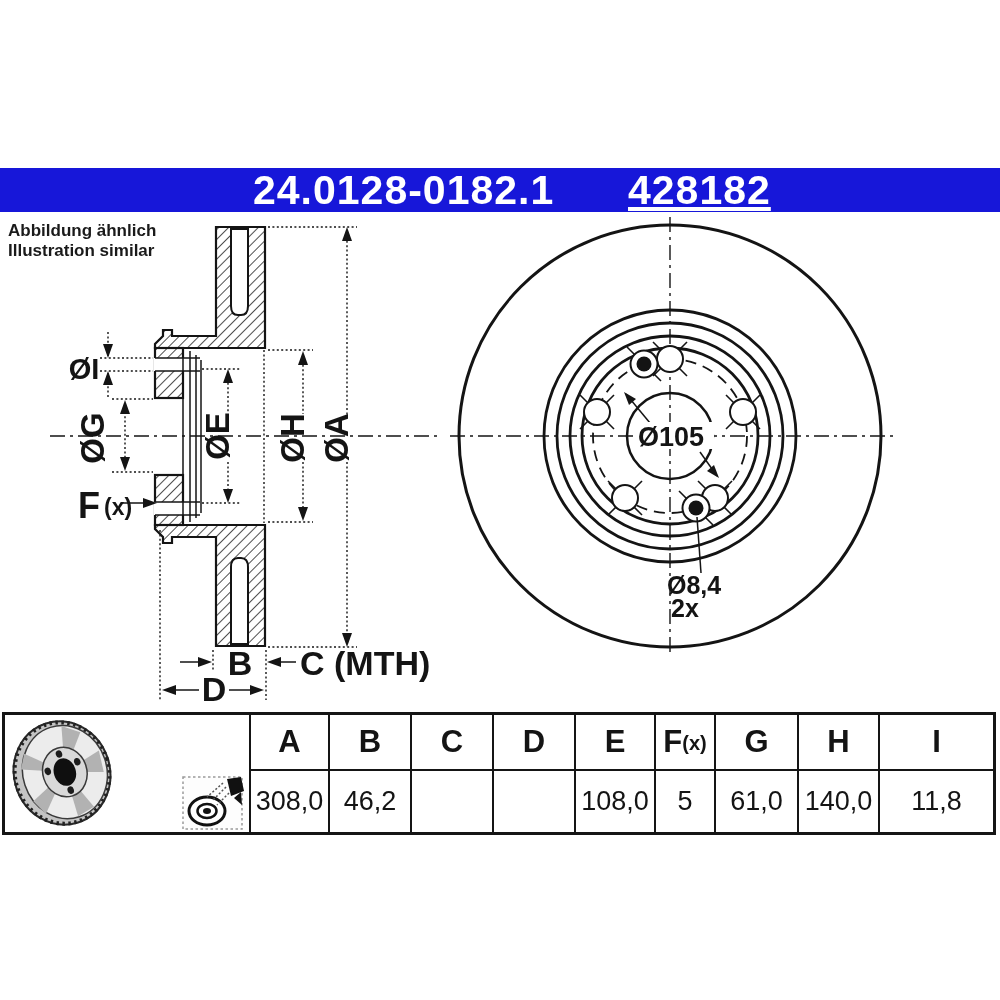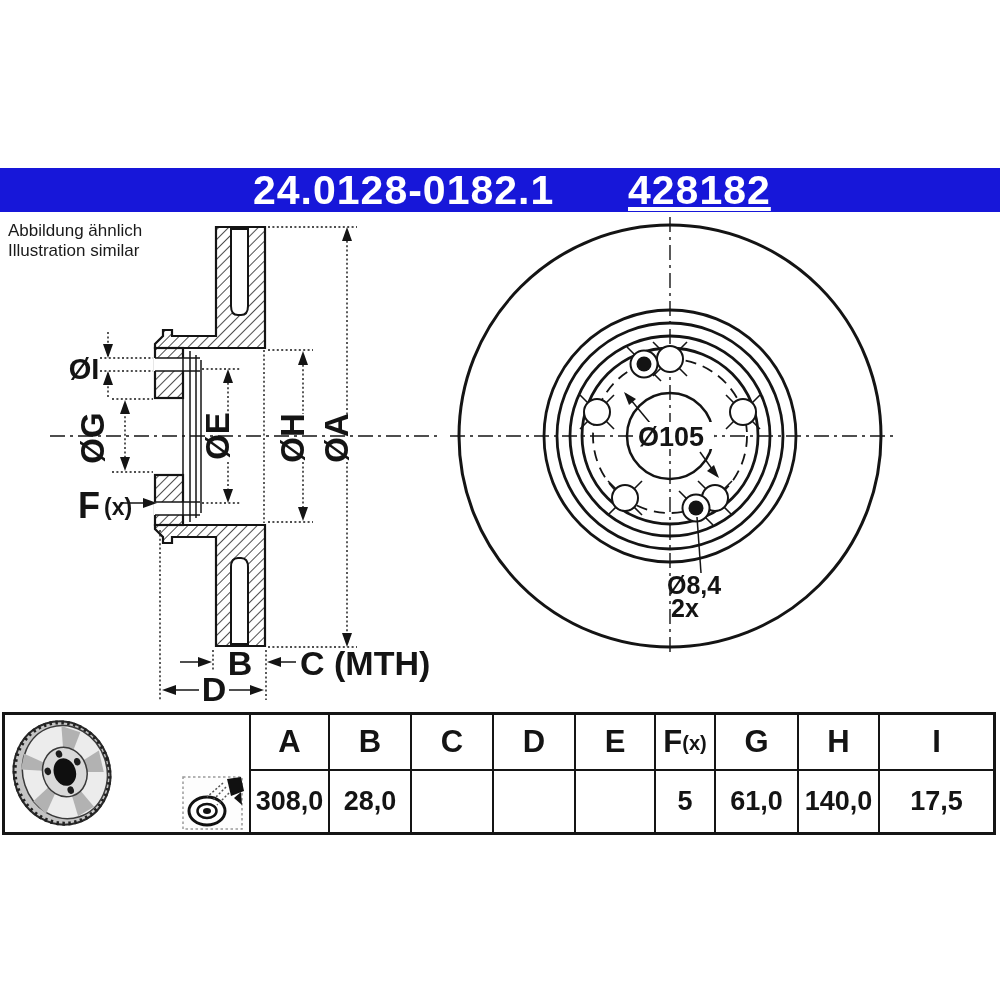--- a/index.html
+++ b/index.html
@@ -11,42 +11,42 @@
     position:absolute;left:0;top:168px;width:1000px;height:44px;
     background:var(--accent,#1717d9);
   }
   .topbar span{
     position:absolute;top:0;height:44px;display:flex;align-items:center;
     color:#fff;font-weight:bold;font-size:41px;letter-spacing:1px;white-space:nowrap;
   }
   .topbar .pn{left:253px;}
   .topbar .ref{left:628px;text-decoration:underline;}
   .note{
-    position:absolute;left:8px;top:221px;font-size:17px;font-weight:normal;
+    position:absolute;left:8px;top:221px;font-size:17px;font-weight:bold;
     line-height:20px;color:#1a1a1a;
   }
   svg.drawing{position:absolute;left:0;top:0;}
 
   
   .spec-table{
     position:absolute;left:2px;top:712px;width:994px;height:123px;
     border:3px solid #151515;box-sizing:border-box;display:flex;background:#fff;
   }
   .cell-img{flex:0 0 244px;position:relative;}
   .col{display:flex;flex-direction:column;border-left:2px solid #151515;box-sizing:content-box;}
   .colA{width:77px}.colB{width:80px}.colC{width:80px}.colD{width:80px}.colE{width:78px}
   .colF{width:58px}.colG{width:81px}.colH{width:79px}.colI{flex:1}
   .col .th{
     height:54px;border-bottom:2px solid #151515;display:flex;align-items:center;
     justify-content:center;font-weight:bold;font-size:31px;
   }
   .col .th .sfx{font-size:20px;font-weight:bold;margin-top:2px;}
   .col .td{
     flex:1;display:flex;align-items:center;justify-content:center;
-    font-weight:bold;font-size:27px;
+    font-weight:normal;font-size:27px;
   }
 
   
   .metal{fill:url(#hx);stroke:#141414;stroke-width:2.2;}
   .cut{fill:#fff;stroke:#141414;stroke-width:2;}
   .thin{stroke:#141414;stroke-width:1.5;fill:none;}
   .dim{stroke:#141414;stroke-width:1.4;stroke-dasharray:2 2.4;fill:none;}
   .cl{stroke:#141414;stroke-width:1.4;stroke-dasharray:15 5 3 5;fill:none;}
   .arr{fill:#141414;stroke:none;}
   .c-outer{fill:none;stroke:#141414;stroke-width:3;}
@@ -270,39 +270,40 @@
         <span>A</span>
         <span class="sfx"></span>
       </div>
     <div class="td">308,0</div>
   </div>
   <div class="col colB">
     <div class="th">
         <span>B</span>
         <span class="sfx"></span>
       </div>
-    <div class="td">28,0</div>
+    <div class="td">46,2</div>
   </div>
   <div class="col colC">
     <div class="th">
         <span>C</span>
         <span class="sfx"></span>
       </div>
   </div>
   <div class="col colD">
     <div class="th">
         <span>D</span>
         <span class="sfx"></span>
       </div>
   </div>
   <div class="col colE">
     <div class="th">
         <span>E</span>
         <span class="sfx"></span>
       </div>
+    <div class="td">108,0</div>
   </div>
   <div class="col colF">
     <div class="th">
         <span>F</span>
         <span class="sfx">(x)</span>
       </div>
     <div class="td">5</div>
   </div>
   <div class="col colG">
     <div class="th">
@@ -316,15 +317,15 @@
         <span>H</span>
         <span class="sfx"></span>
       </div>
     <div class="td">140,0</div>
   </div>
   <div class="col colI">
     <div class="th">
         <span>I</span>
         <span class="sfx"></span>
       </div>
-    <div class="td">17,5</div>
+    <div class="td">11,8</div>
   </div>
 </div>
 
 </body></html>

